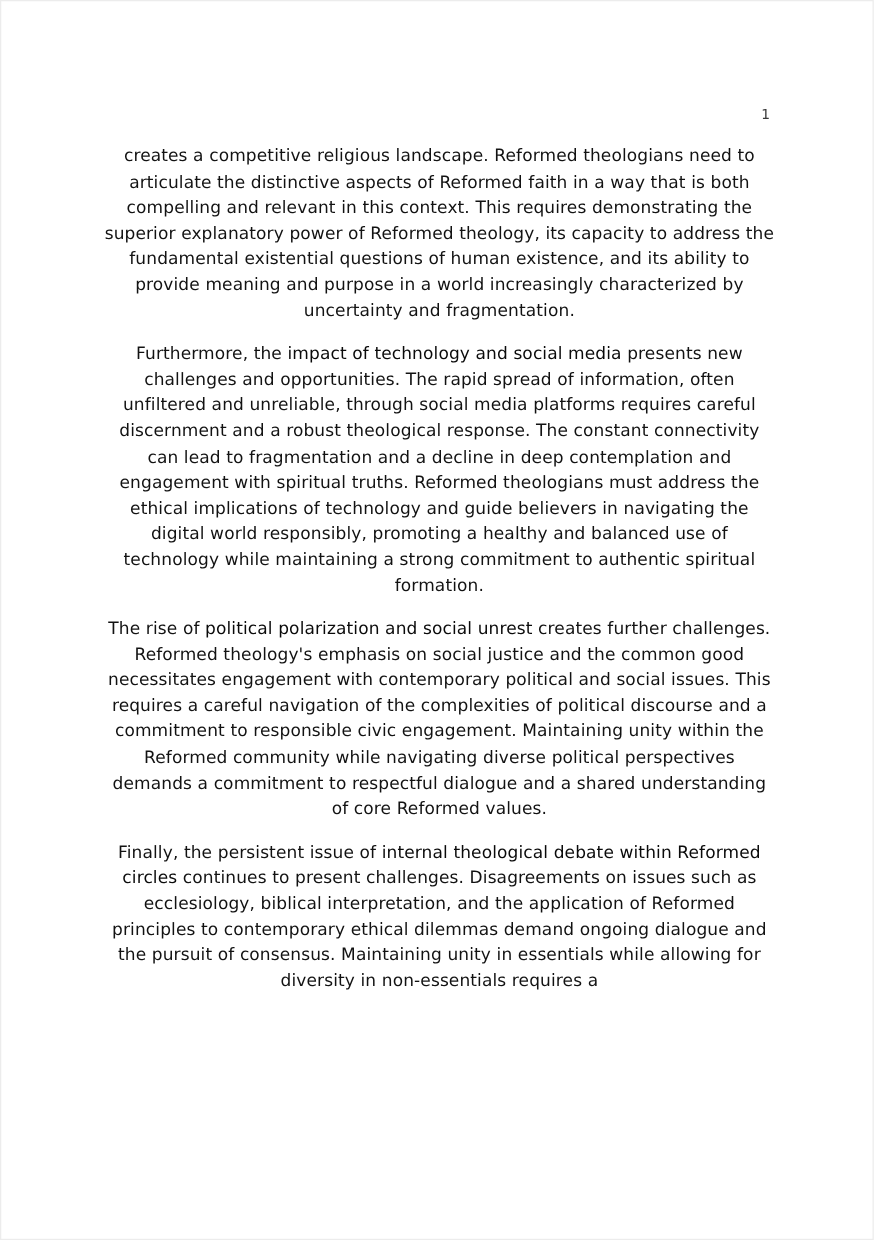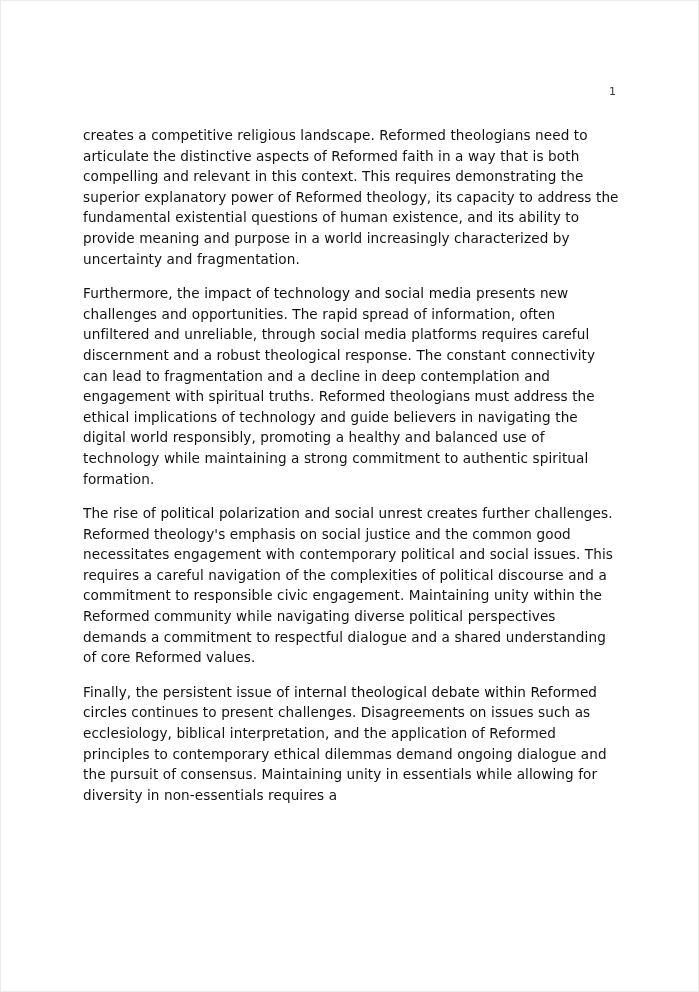--- a/index.html
+++ b/index.html
@@ -26,26 +26,26 @@
     position: absolute;
     top: 84px;
     right: 82px;
     font-size: 11px;
     line-height: 13px;
     color: #3a3a3a;
     text-align: right;
   }
   .content {
     position: absolute;
-    top: 124px;
+    top: 114px;
     left: 82px;
     width: 537px;
     font-size: 13.6px;
     line-height: 20.6px;
-    text-align: left;
+    text-align: center;
     letter-spacing: 0.1px;
   }
   .para {
     margin: 0 0 14px 0;
     padding: 0;
   }
   .para strong {
     font-weight: normal;
     color: #0a0a0a;
   }

